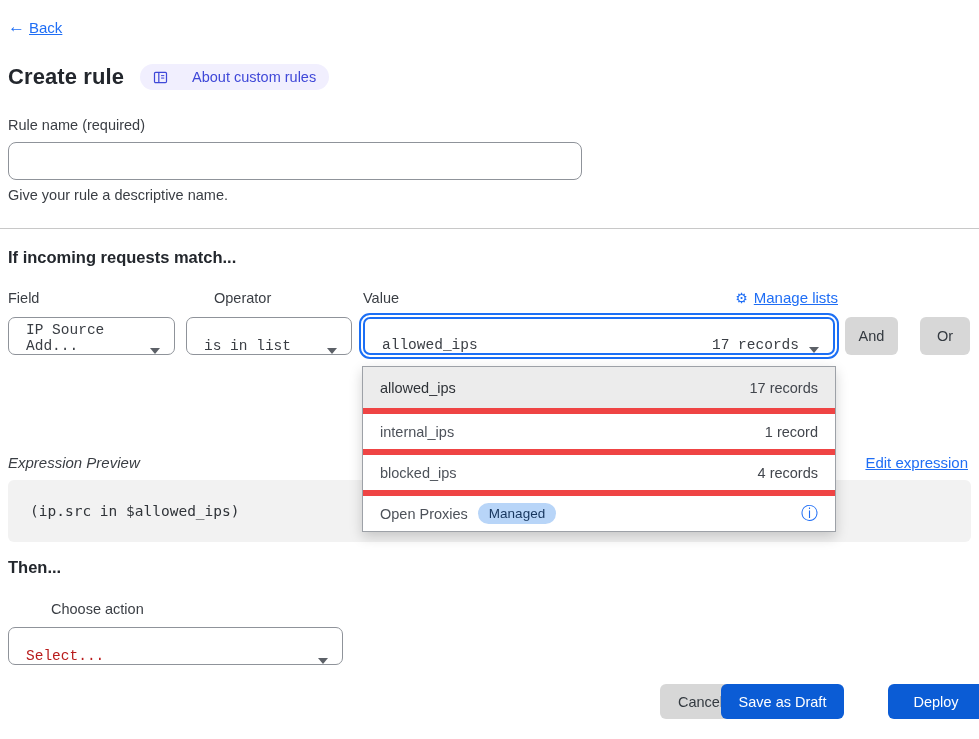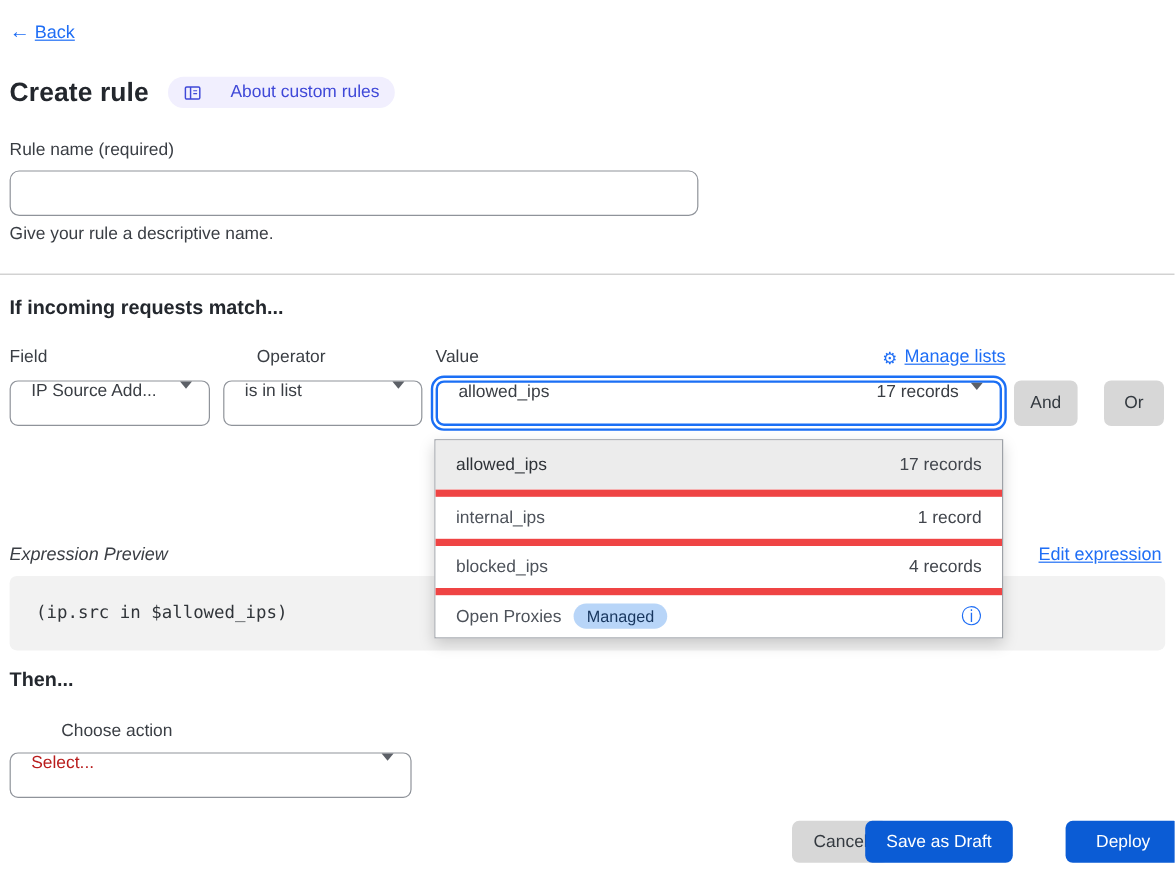--- a/index.html
+++ b/index.html
@@ -36,22 +36,22 @@
   .section-heading { font-size: 16.5px; font-weight: 700; color: #23272d; }
 
   
   .text-input {
     border: 1px solid #8f939a; border-radius: 8px; background: #fff;
     width: 574px; height: 38px; font-size: 14.5px; padding: 0 12px;
     font-family: "Liberation Sans", sans-serif; color: #3a3e44; outline: none;
   }
   .select {
     border: 1px solid #8f939a; border-radius: 7px; background: #fff;
-    height: 38px; display: flex; align-items: flex-start;
-    padding: 0 14px 0 17px; font-size: 14.5px; color: #3a3e44; cursor: pointer;
+    height: 38px; display: flex; align-items: flex-end;
+    padding: 0 14px 0 17px; font-size: 14.5px; color: #3a3e44; cursor: pointer; font-family: Liberation Mono, monospace;
   }
   .select .grow { flex: 1 1 auto; }
   .caret {
     width: 0; height: 0; flex: 0 0 auto;
     border-left: 5px solid transparent; border-right: 5px solid transparent;
     border-top: 6px solid #5c6067; margin-left: 10px;
   }
   .select.focused {
     border: 2px solid #1b6ff5;
     outline: 2px solid #1b6ff5;

